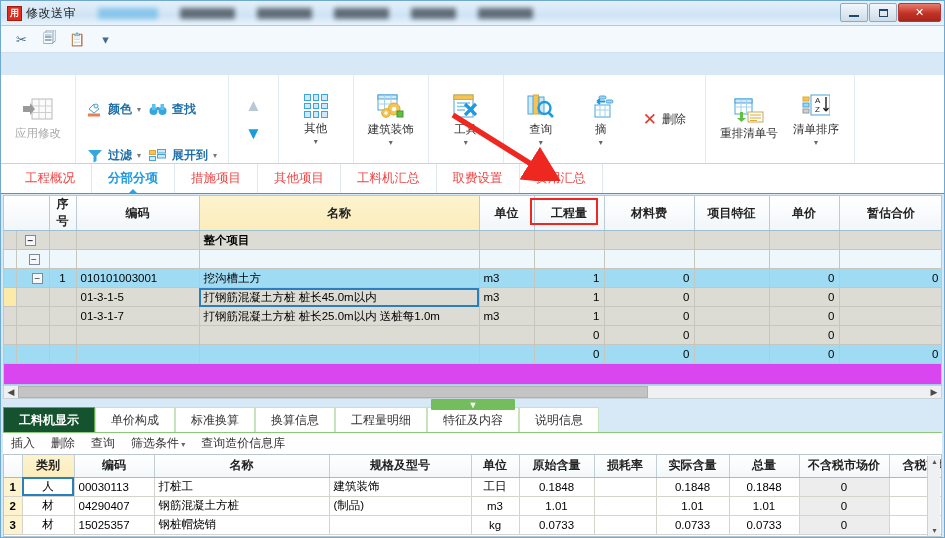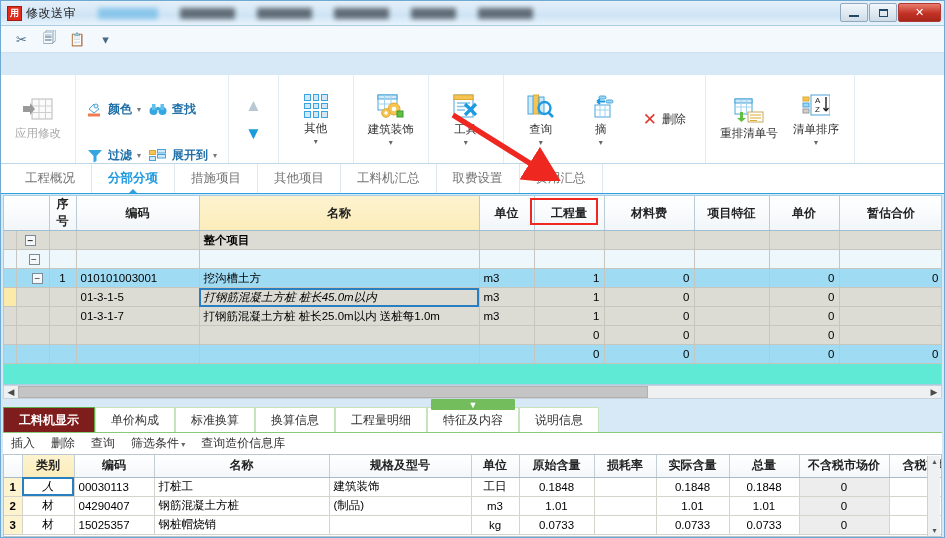--- a/index.html
+++ b/index.html
@@ -79,50 +79,50 @@
   .delbtn .lab { font-size:12px; color:#333; }
   .ic-grid9 { width:24px; height:24px; display:grid; grid-template-columns:repeat(3,1fr);
     grid-template-rows:repeat(3,1fr); gap:2px; }
   .ic-grid9 i { background:#cfe9f9; border:1px solid #3aa5e0; }
 
   
   .stabs { position:absolute; left:0; top:163px; width:943px; height:30px;
     background:#fff; border-bottom:1px solid #2da0df; display:flex;
     align-items:center; padding-left:8px; }
   .stab { padding:0 16px; height:29px; line-height:29px; font-size:12.5px;
-    color:#737373; border-right:1px solid #e0e8ee; position:relative; }
+    color:#ef4444; border-right:1px solid #e0e8ee; position:relative; }
   .stab.on { color:#1d9ae0; font-weight:bold; }
   .stab.on:after { content:""; position:absolute; left:50%; bottom:-1px;
     margin-left:-5px; border-left:5px solid transparent;
     border-right:5px solid transparent; border-bottom:5px solid #2da0df; }
 
   
   .gridwrap { position:absolute; left:2px; top:194px; width:939px; height:190px;
-    background:#5eead4; border:1px solid #a8cde4; overflow:hidden; }
+    background:#d946ef; border:1px solid #a8cde4; overflow:hidden; }
   table.g { border-collapse:collapse; table-layout:fixed; width:939px; }
   table.g th { height:25px; font-size:12px; font-weight:bold; color:#222;
     background:linear-gradient(to bottom,#ffffff,#f2f6f9);
     border-right:1px solid #bcccd6; border-bottom:1px solid #9dbed3;
     text-align:center; padding:0 2px; }
   table.g th.nm { background:linear-gradient(to bottom,#fdf3cf,#fbecba); }
   table.g td { height:19px; font-size:11.5px; border-right:1px solid #c6c6be;
     border-bottom:1px solid #c6c6be; padding:0 4px; white-space:nowrap;
     overflow:hidden; }
   tr.lv0 td { background:#dcdcd4; font-weight:bold; }
   tr.lv1 td { background:#eef7fb; }
   tr.sel td { background:#9fdcf4; }
   tr.norm td { background:#dcdcd4; }
   tr.blank td { background:#dcdcd4; }
   tr.tot td { background:#9fdcf4; }
   td.num { text-align:right; }
   td.ctr { text-align:center; }
   .exp { display:inline-block; width:11px; height:11px; line-height:9px;
     text-align:center; border:1px solid #7c8b96; background:#f4f8fb;
     font-size:10px; color:#333; vertical-align:middle; }
-  .cellsel { outline:2px solid #2a7fc0; outline-offset:-2px;font-style:italic; }
+  .cellsel { outline:2px solid #2a7fc0; outline-offset:-2px; }
   .yellowmark { background:#fbeaa8 !important; }
 
   
   .redbox { position:absolute; left:529px; top:197px; width:68px; height:27px;
     border:2px solid #ee2720; pointer-events:none; z-index:40; }
   .redarrow { position:absolute; left:440px; top:108px; width:120px; height:72px;
     z-index:41; pointer-events:none; }
 
   
   .hscroll { position:absolute; left:2px; top:384px; width:939px; height:14px;
@@ -137,21 +137,21 @@
   .splitter { position:absolute; left:430px; top:398px; width:84px; height:11px;
     background:#74bd5c; border-radius:1px; z-index:20; display:flex;
     align-items:center; justify-content:center; }
   .splitter .cv { color:#fff; font-size:9px; line-height:8px; }
 
   
   .btabs { position:absolute; left:2px; top:406px; width:939px; height:26px;
     border-bottom:1px solid #8cc87a; display:flex; align-items:stretch; }
   .btab { padding:0 15px; height:25px; line-height:25px; font-size:12px;
     color:#333; border:1px solid #c6e3bb; border-bottom:none; background:#fff; }
-  .btab.on { background:#7f1d1d; color:#fff; font-weight:bold; border-color:#5faa48; }
+  .btab.on { background:#14532d; color:#fff; font-weight:bold; border-color:#5faa48; }
 
   .blinks { position:absolute; left:2px; top:432px; width:939px; height:21px;
     background:#fff; display:flex; align-items:center; gap:16px; padding-left:8px; }
   .blink { font-size:12px; color:#333; }
   .blink .caret { font-size:8px; color:#666; }
 
   .btabwrap { position:absolute; left:2px; top:453px; width:939px; height:83px;
     background:#fff; border:1px solid #b9c6cf; overflow:hidden; }
   table.b { border-collapse:collapse; table-layout:fixed; width:925px; }
   table.b th { height:22px; font-size:12px; font-weight:bold; color:#222;

